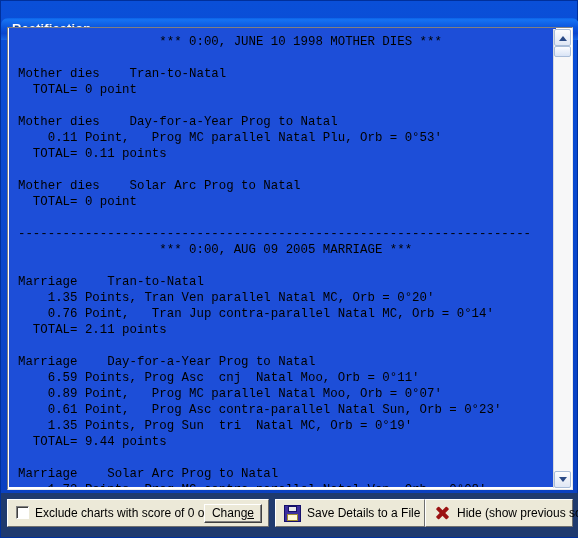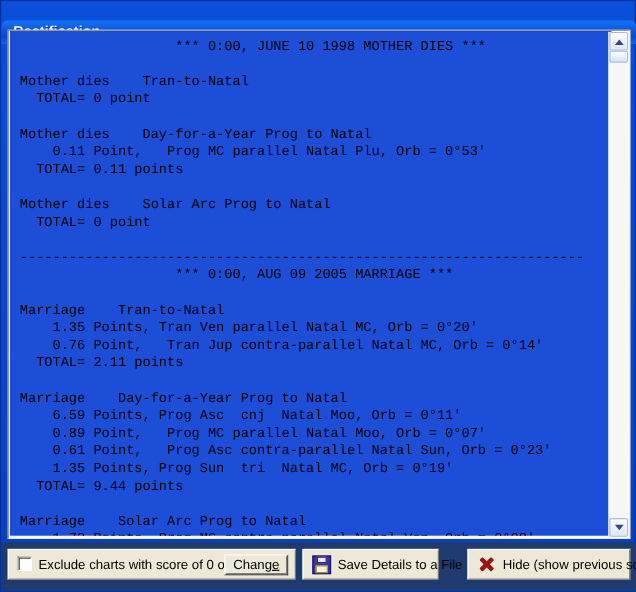--- a/index.html
+++ b/index.html
@@ -100,21 +100,21 @@
     background:#1f3a6e;
   }
   .panel{
     position:absolute;top:6px;height:28px;
     box-sizing:border-box;
     background:#ece9d8;
     border:1px solid #ffffff;
     border-right-color:#6f6f6f;border-bottom-color:#6f6f6f;
   }
   .panel-exclude{left:6px;width:262px;}
-  .panel-save{left:274px;width:124px;}
+  .panel-save{left:274px;width:150px;}
   .panel-hide{left:424px;width:148px;}
 
   .chk{
     position:absolute;left:8px;top:6px;
     width:13px;height:13px;box-sizing:border-box;
     background:#ffffff;
     border-top:1px solid #808080;border-left:1px solid #808080;
     border-right:1px solid #ffffff;border-bottom:1px solid #ffffff;
     box-shadow:inset 1px 1px 0 #404040;
   }

